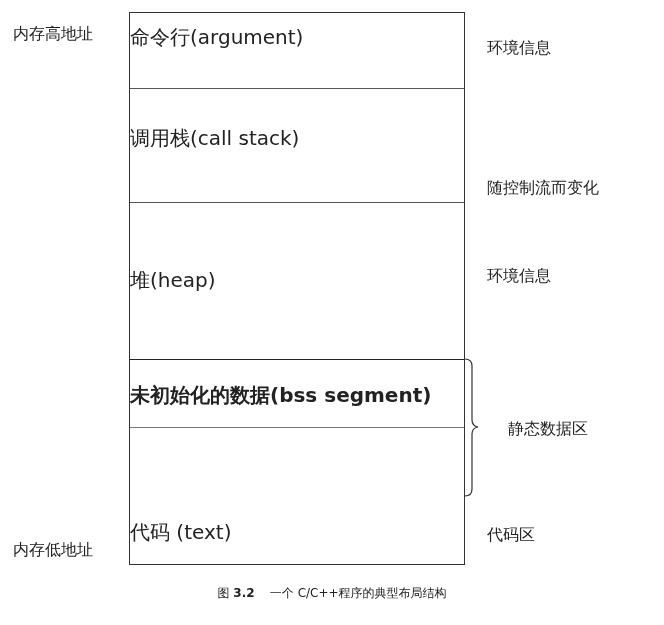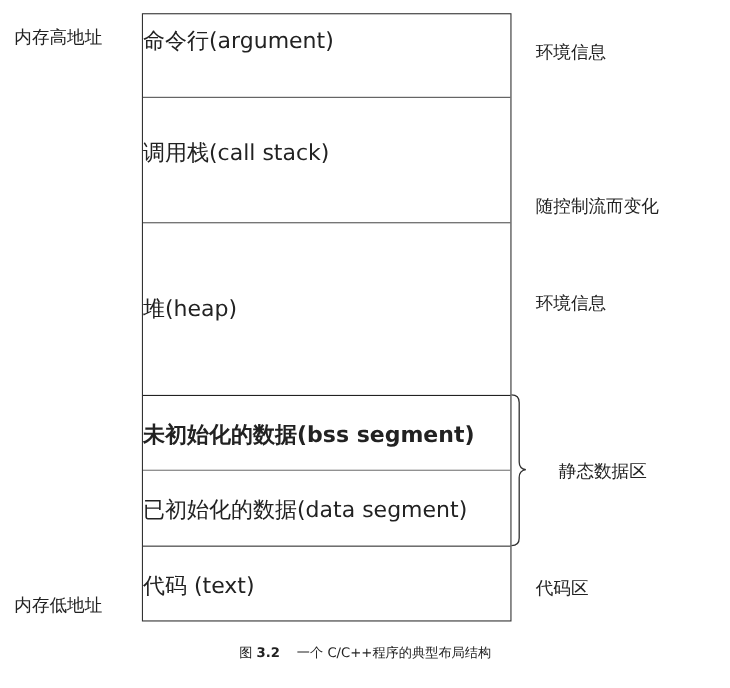--- a/index.html
+++ b/index.html
@@ -24,23 +24,20 @@
   </div>
   <div class="seg" style="top:76px;height:114px;border-bottom:1.2px solid #555;padding-top:36px;">
     <span>调用栈(call stack)</span>
   </div>
   <div class="seg" style="top:190px;height:157px;border-bottom:1.2px solid #222;padding-top:64px;">
     <span>堆(heap)</span>
   </div>
   <div class="seg" style="top:347px;height:68px;border-bottom:1px solid #777;padding-top:22px;font-weight:bold;">
     <span>未初始化的数据(bss segment)</span>
   </div>
-  <div class="seg" style="top:415px;height:69px;border-bottom:1.2px solid #333;padding-top:22px;">
-    <span>已初始化的数据(data segment)</span>
-  </div>
   <div class="seg" style="top:484px;height:68px;padding-top:22px;">
     <span>代码 (text)</span>
   </div>
 </div>
 
 <svg style="position:absolute;left:464px;top:358px;" width="20" height="140" viewBox="0 0 20 140">
   <path d="M1 1 Q8 1 8 8 L8 62 Q8 68 14 69 Q8 70 8 76 L8 131 Q8 138 1 138" fill="none" stroke="#333" stroke-width="1.2"></path>
 </svg>
 
 <div class="lbl" style="left:487px;top:38px;">环境信息</div>

